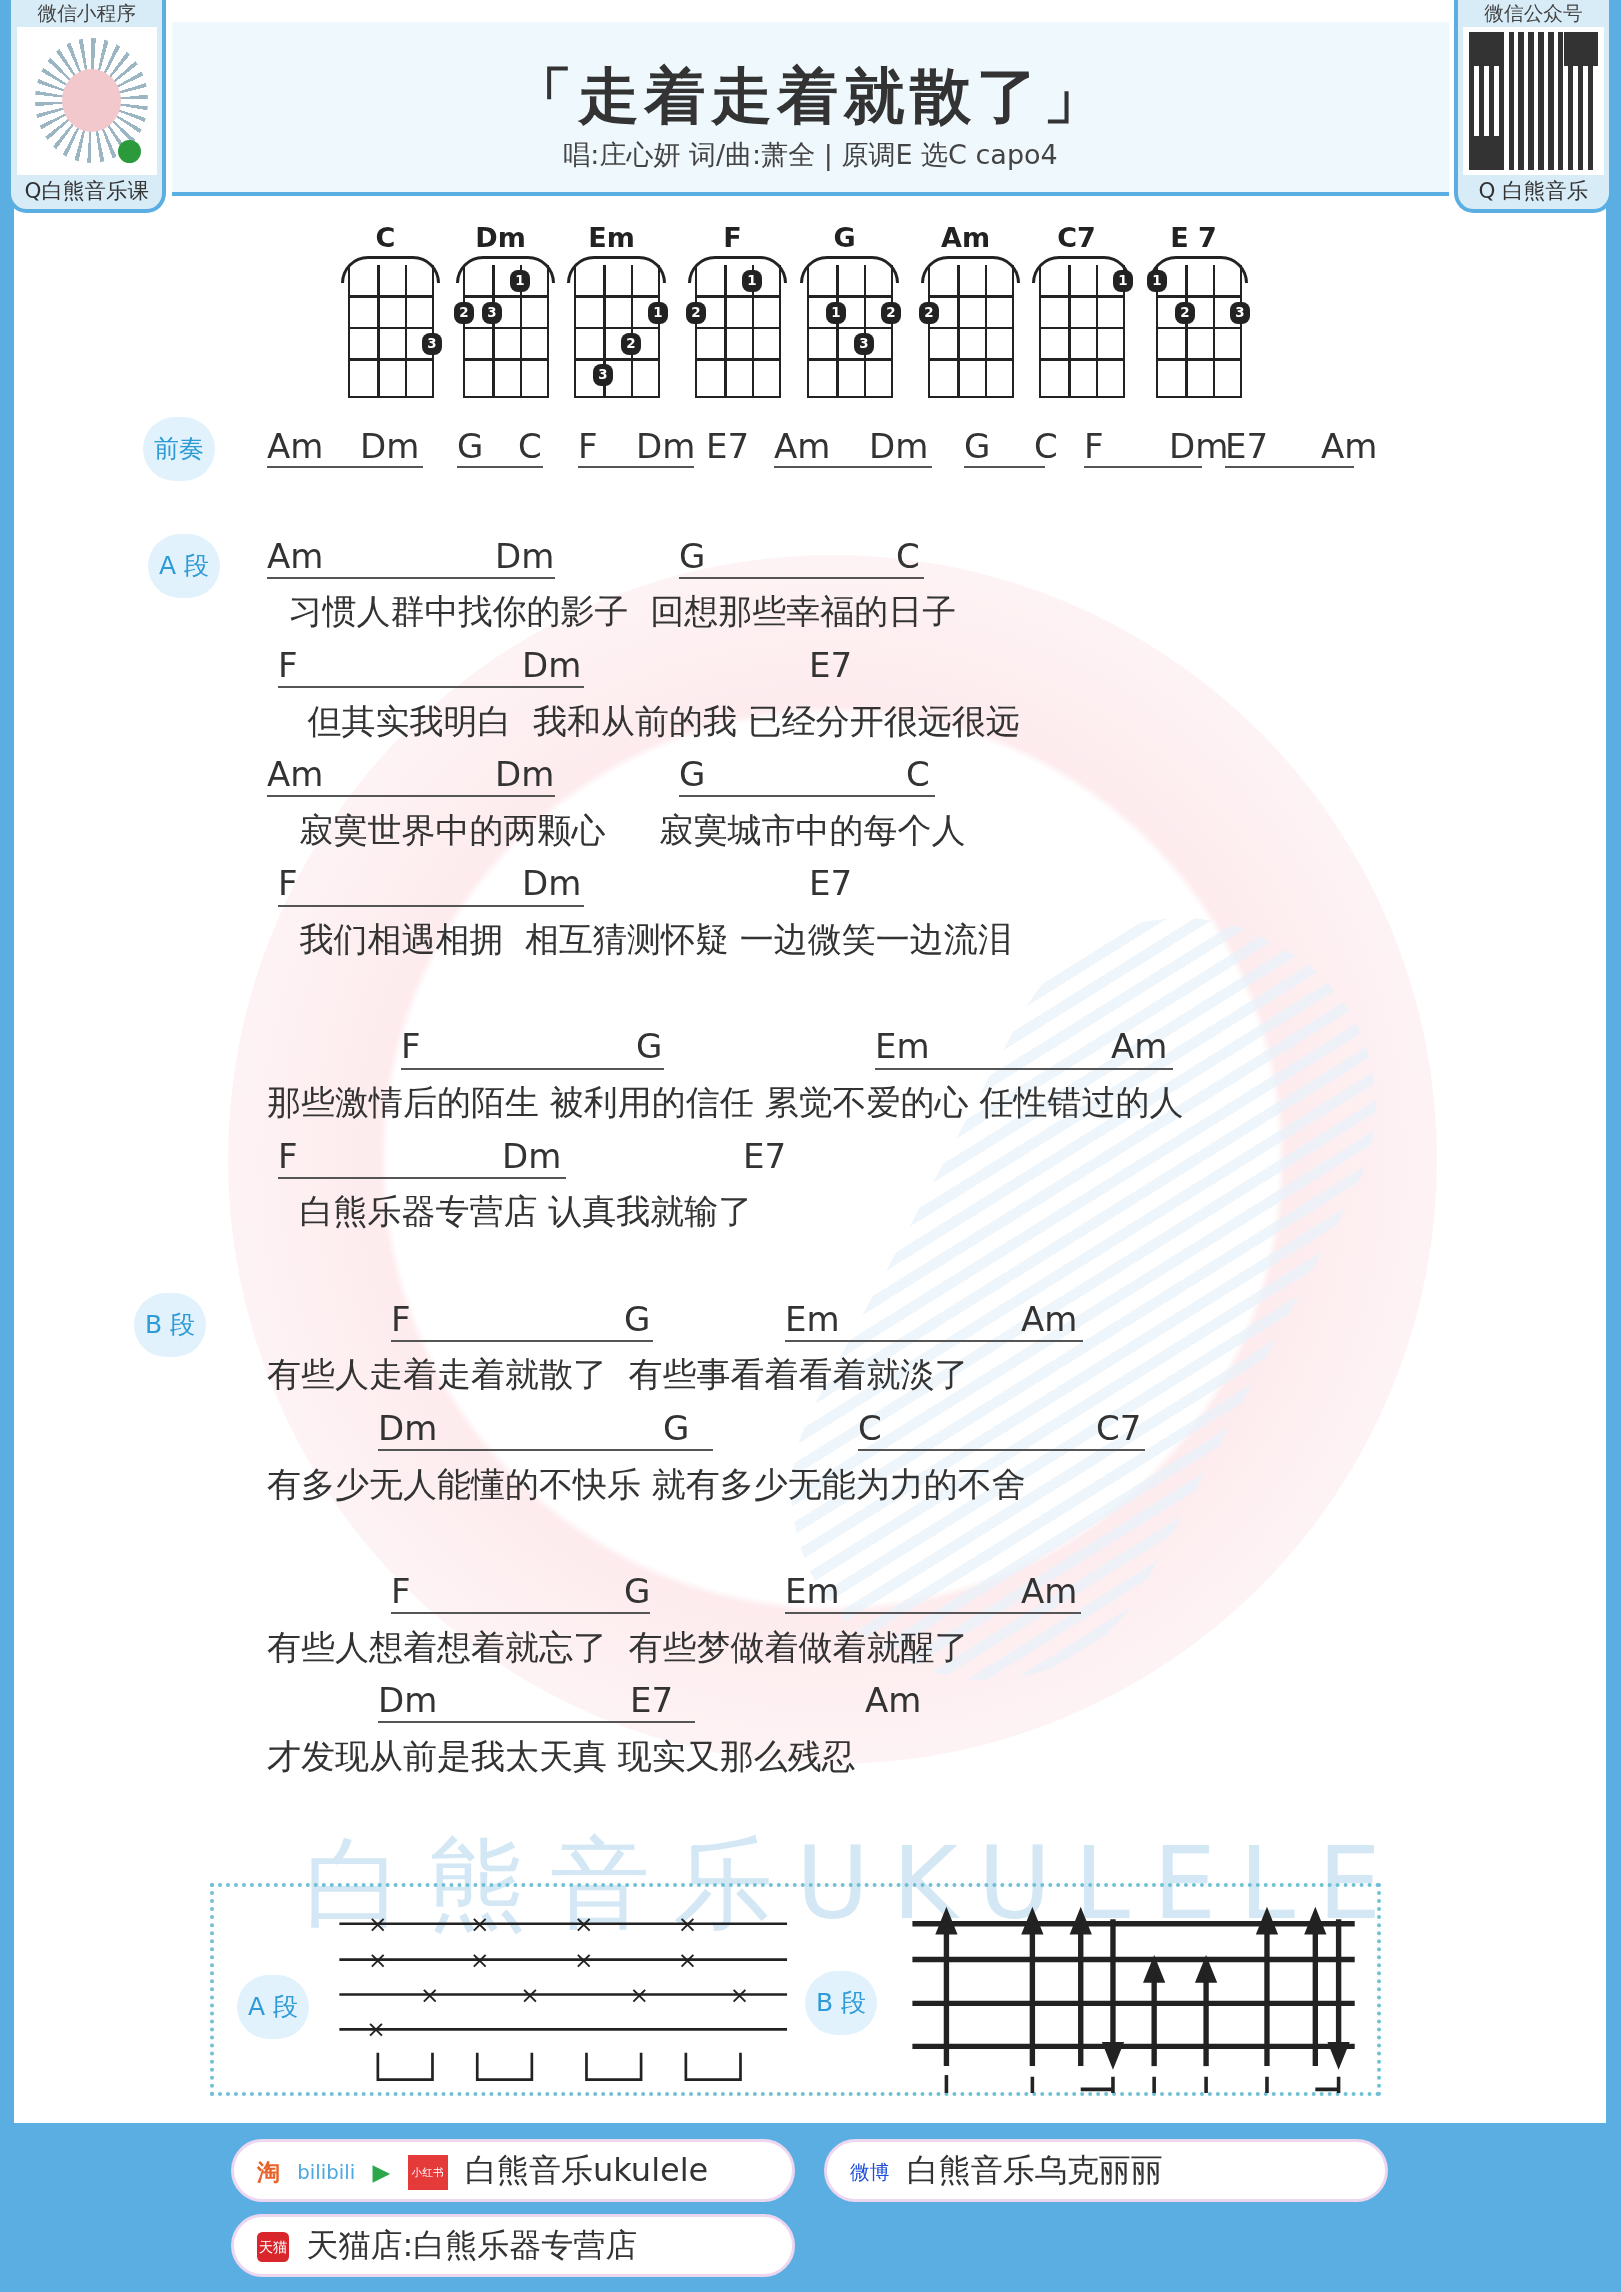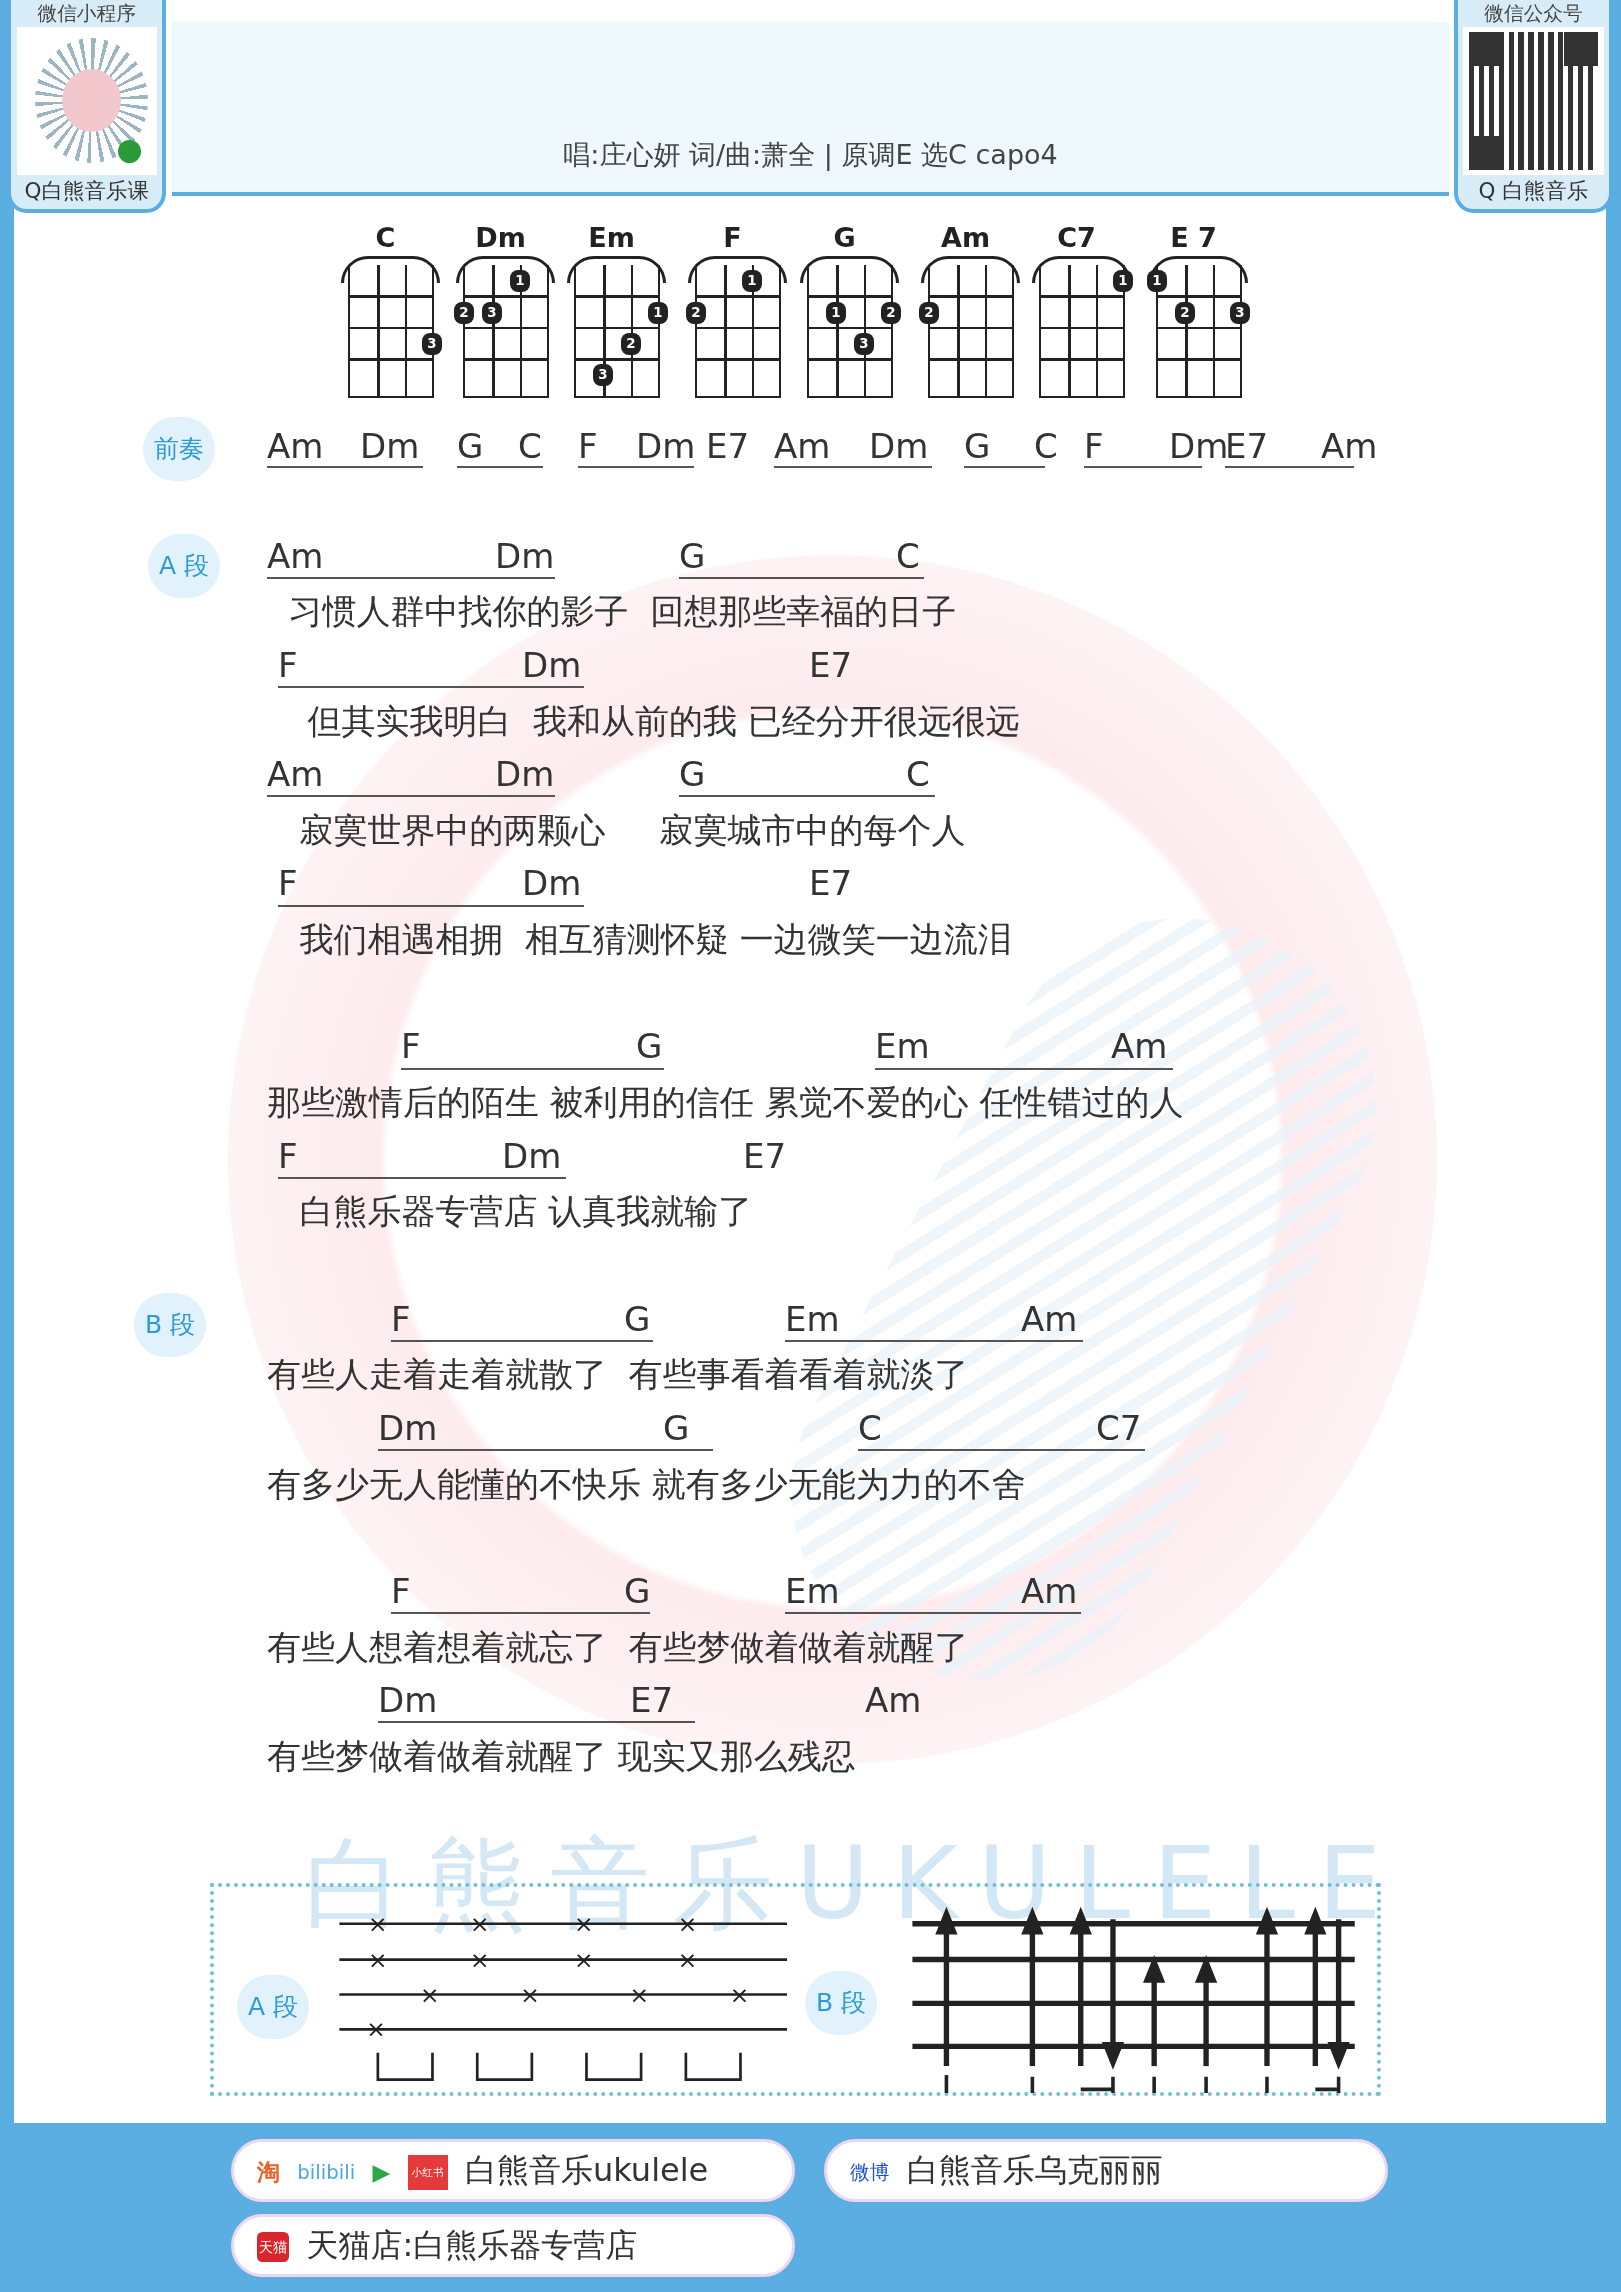--- a/index.html
+++ b/index.html
@@ -47,20 +47,21 @@
 </head>
 <body>
 
 <div class="header-band"></div>
 <div class="page"></div>
 
 <div class="bg-circle"></div>
 <div class="bg-uke"></div>
 
 <div class="header">
+  <div class="title">「走着走着就散了」</div>
   <div class="subtitle">唱:庄心妍 词/曲:萧全 |   原调E 选C  capo4</div>
 </div>
 
 <div class="qr-panel" style="left:7.2px;">
   <div class="cap">微信小程序</div>
   <div class="box">
     <div class="mini-code"></div>
     <div class="mini-logo"></div>
   </div>
   <div class="search">Q白熊音乐课</div>
@@ -218,21 +219,21 @@
     <div class="lyric" style="left: 624px; top: 1571px;">G</div>
     <div class="lyric" style="left: 785px; top: 1571px;">Em</div>
     <div class="lyric" style="left: 1021px; top: 1571px;">Am</div>
     <div style="position: absolute; height: 0px; border-bottom: 2.7px solid rgb(85, 85, 85); left: 391px; width: 259px; top: 1612px;"></div>
     <div style="position: absolute; height: 0px; border-bottom: 2.7px solid rgb(85, 85, 85); left: 785px; width: 296px; top: 1612px;"></div>
     <div class="lyric" style="left: 267px; top: 1625px; white-space: pre;">有些人想着想着就忘了  有些梦做着做着就醒了</div>
     <div class="lyric" style="left: 378px; top: 1680px;">Dm</div>
     <div class="lyric" style="left: 630px; top: 1680px;">E7</div>
     <div class="lyric" style="left: 865px; top: 1680px;">Am</div>
     <div style="position: absolute; height: 0px; border-bottom: 2.7px solid rgb(85, 85, 85); left: 378px; width: 317px; top: 1721px;"></div>
-    <div class="lyric" style="left: 267px; top: 1734px; white-space: pre;">有些梦做着做着就醒了 现实又那么残忍</div>
+    <div class="lyric" style="left: 267px; top: 1734px; white-space: pre;">才发现从前是我太天真 现实又那么残忍</div>
   </div>
 
 <div class="watermark">白熊音乐UKULELE</div>
 
 <div class="strum-box">
   <div class="section-badge" style="left:23px;top:88px;">A 段</div>
   <div class="section-badge" style="left:591px;top:84px;">B 段</div>
   <svg class="strum-svg" width="1164" height="206" viewBox="0 0 1300 230">
     <g stroke="#222" stroke-width="3" fill="none">
       <line x1="140" y1="41" x2="640" y2="41"></line>

